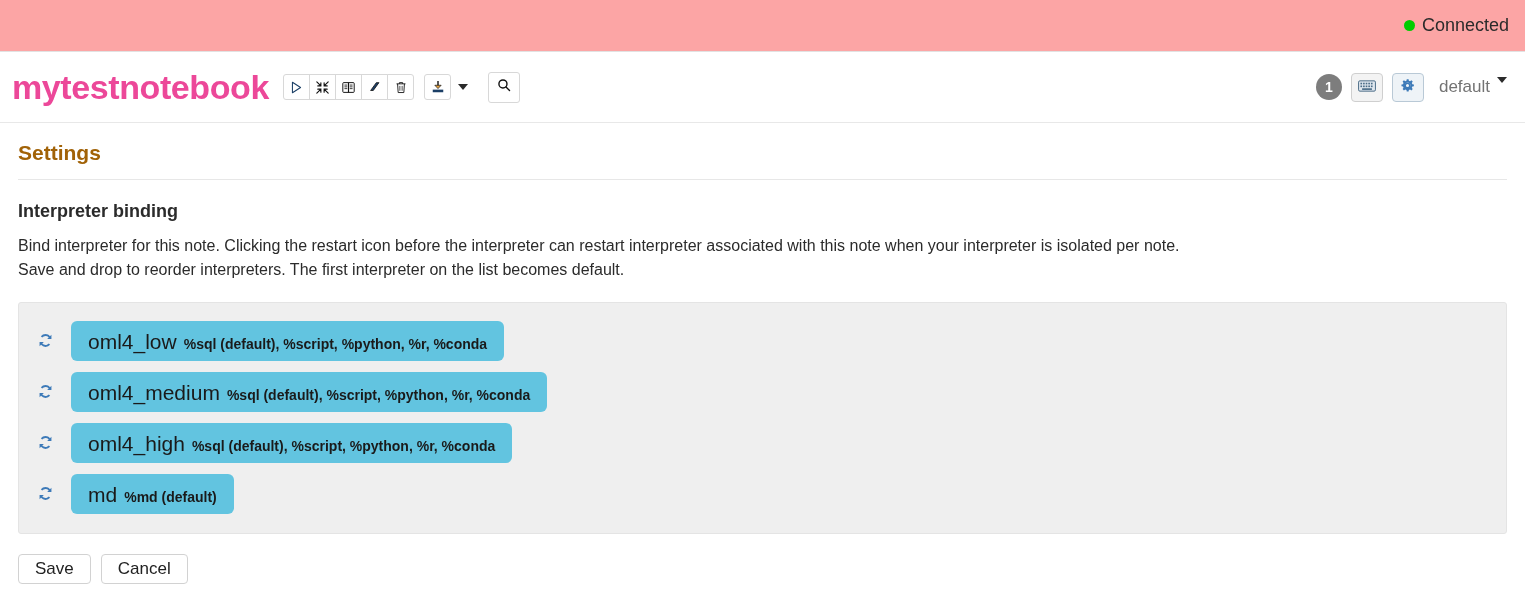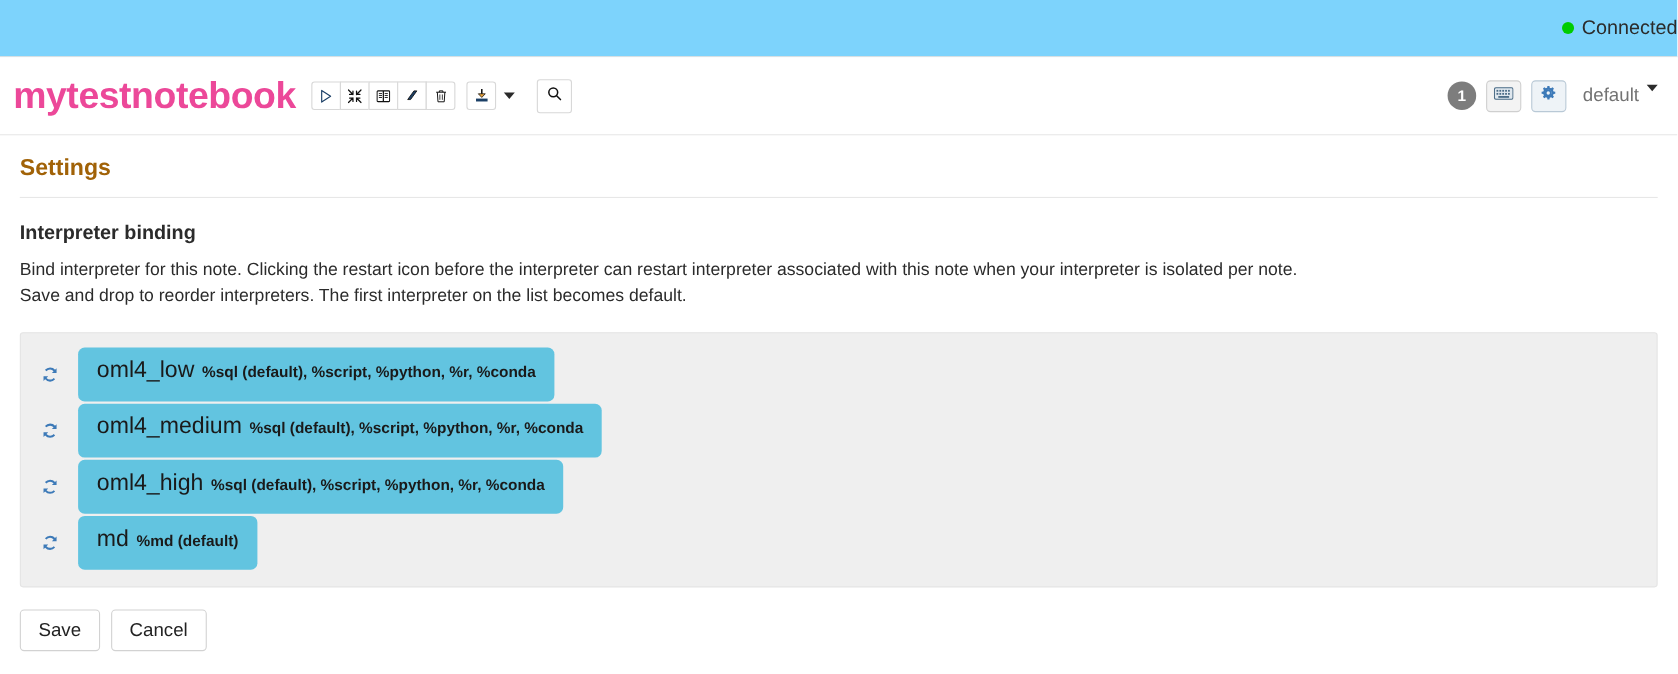--- a/index.html
+++ b/index.html
@@ -11,25 +11,26 @@
     width: 1525px;
     height: 613px;
     font-family: "Liberation Sans", sans-serif;
     color: #333333;
     overflow: hidden;
   }
 
   
   .status-bar {
     height: 52px;
-    background: #7dd3fc;
+    background: #fca5a5;
     border-bottom: 1px solid #e2e2e2;
     display: flex;
     align-items: center;
     justify-content: flex-end;
+    padding-right: 16px;
     box-sizing: border-box;
   }
   .conn-wrap {
     display: flex;
     align-items: center;
     gap: 7px;
     font-size: 18px;
     color: #2b2b2b;
   }
   .conn-dot {
@@ -191,21 +192,21 @@
     width: 32px;
     display: flex;
     align-items: center;
     justify-content: center;
     cursor: pointer;
     flex: 0 0 32px;
   }
   .chip {
     background: #62c4e0;
     border-radius: 6px;
-    height: 49px;
+    height: 40px;
     display: inline-flex;
     align-items: baseline;
     padding: 0 17px;
     cursor: move;
     box-sizing: border-box;
     line-height: 41px;
     margin-left: 10px;
   }
   .chip-name {
     font-size: 21px;
@@ -220,21 +221,21 @@
   }
 
   
   .footer-btns {
     margin-top: 20px;
     display: flex;
     gap: 10px;
   }
   .plain-btn {
     min-width: 67px;
-    height: 38px;
+    height: 30px;
     border: 1px solid #d2d2d2;
     border-radius: 4px;
     background: #ffffff;
     font-size: 17px;
     color: #222222;
     font-family: "Liberation Sans", sans-serif;
     cursor: pointer;
     padding: 0 16px;
   }
 </style>

